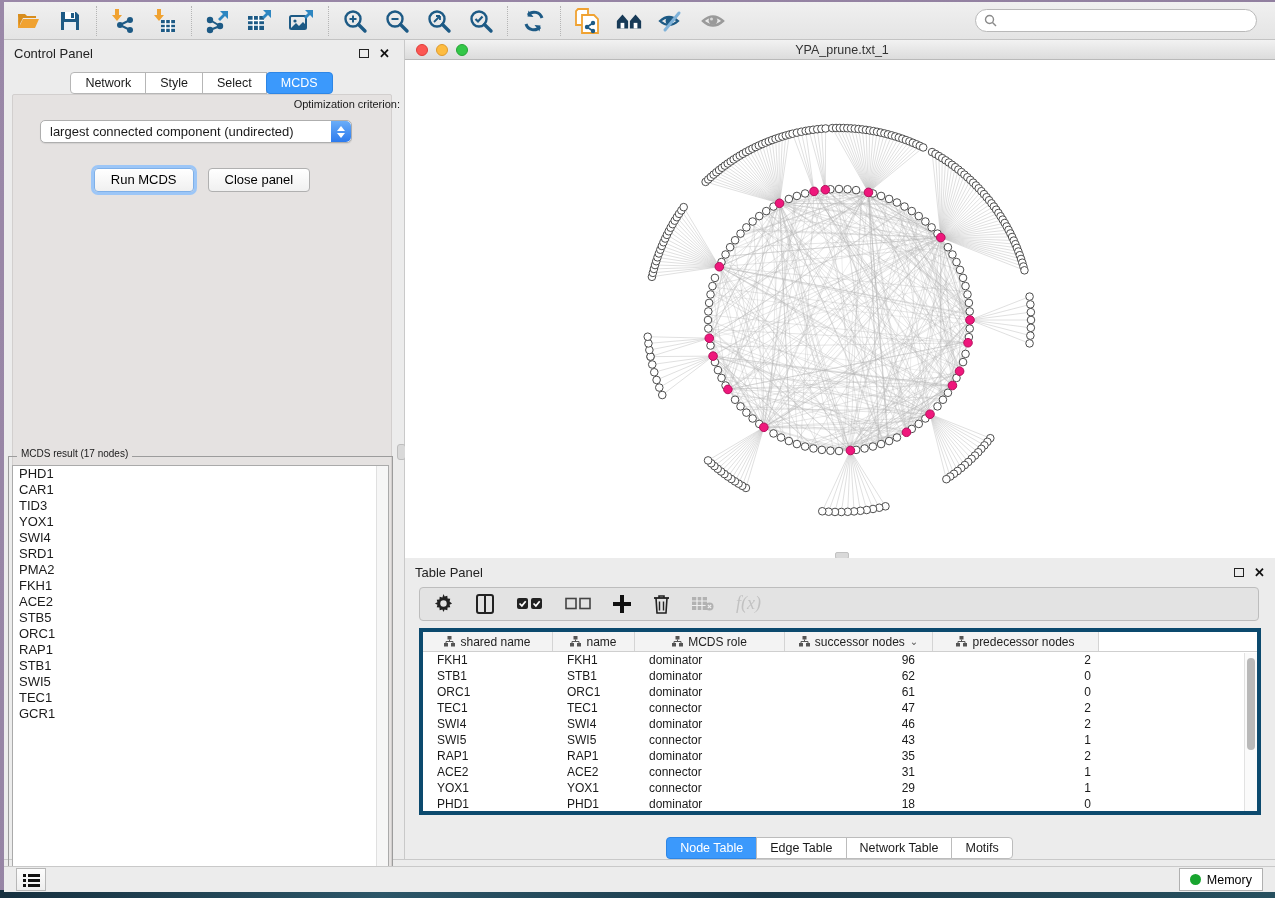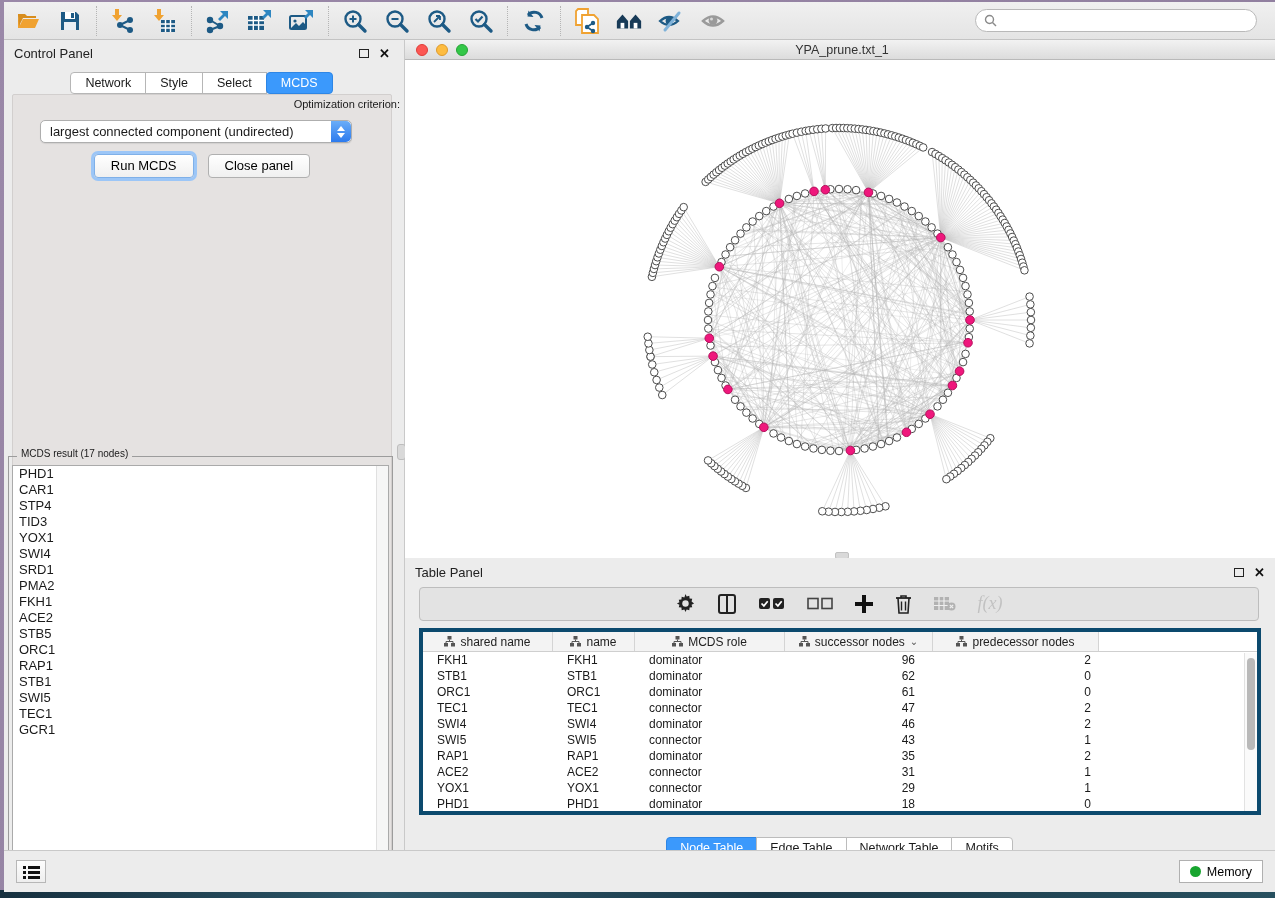--- a/index.html
+++ b/index.html
@@ -47,21 +47,21 @@
   .mac-select { position:absolute; top:80px; left:36px; width:312px; height:23px; background:#fff;
          border:1px solid #aeaeae; border-radius:5px; font-size:13px; line-height:21px; padding-left:9px;
          box-shadow:0 1px 1px rgba(0,0,0,.08); }
   .mac-select .cap { position:absolute; top:0; bottom:0; right:0; width:20px;
          background:linear-gradient(#6aadf8,#2d7bee); border-radius:0 5px 5px 0;
          display:flex; flex-direction:column; align-items:center; justify-content:center; gap:2px; }
   .chev-up { width:0; height:0; border-left:4px solid transparent; border-right:4px solid transparent;
          border-bottom:5px solid #fff; }
   .chev-dn { width:0; height:0; border-left:4px solid transparent; border-right:4px solid transparent;
          border-top:5px solid #fff; }
-  .btn-row { position:absolute; top:114px; left:0; right:0; display:flex; justify-content:center; gap:14px; }
+  .btn-row { position:absolute; top:128px; left:0; right:0; display:flex; justify-content:center; gap:14px; }
   .btn { height:24px; padding:0 16px; background:linear-gradient(#ffffff,#f0f0f0); border:1px solid #b0b0b0;
          border-radius:4px; font-size:13px; line-height:22px; }
   .btn.focus-ring { box-shadow:0 0 0 3px #9cc6f7; border-color:#7fb0e8; }
   .group-box { position:absolute; top:416px; left:4px; right:7px; bottom:6px; border:1px solid #9c9c9c; }
   .group-label { position:absolute; top:-9px; left:8px; background:#e5e2e1; padding:0 4px; font-size:10px; }
   .mcds-list { position:absolute; top:8px; left:3px; right:3px; bottom:3px; background:#fff;
          border:1px solid #aaa; overflow:hidden; }
   .mcds-list .track { position:absolute; top:0; right:0; bottom:0; width:12px; background:#f6f6f6; border-left:1px solid #e0e0e0; }
   .mcds-item { font-size:13px; line-height:16px; padding-left:6px; }
 
@@ -76,21 +76,21 @@
   .light.g { background:#33c748; border:1px solid #27a437; }
   .net-title { position:absolute; left:4px; right:0; text-align:center; font-size:12.5px; color:#333; }
   .net-canvas { flex:1; background:#fff; position:relative; }
   .h-split-grab { position:absolute; bottom:2px; left:430px; width:14px; height:7px;
          background:#d9d9d9; border:1px solid #c2c2c2; border-radius:2px; }
 
   
   .table-panel { flex:1; display:flex; flex-direction:column; background:#ececec; border-left:1px solid #c9c9c9; position:relative; min-height:0; }
   .tp-head { height:24px; display:flex; align-items:center; padding:0 10px; margin-top:4px; }
   .tp-toolbar { margin:4px 16px 0 14px; height:40px; background:#e3e3e3; border:1px solid #bdbdbd;
-         border-radius:4px; display:flex; align-items:center; gap:22px; padding:0 14px;justify-content:center; }
+         border-radius:4px; display:flex; align-items:center; gap:22px; padding:0 14px; }
   .tp-toolbar .ticon { display:flex; align-items:center; justify-content:center; }
   .fx { font-family:"Liberation Serif", serif; font-style:italic; font-size:18px; color:#9a9a9a; }
   .disabled { opacity:.45; }
   .dtable { margin:7px 14px 0 14px; background:#fff; border:4px solid #0c4a6e; flex:0 0 187px; position:relative; overflow:hidden; }
   .thead { display:flex; height:20px; background:#f3f3f3; border-bottom:1px solid #cfcfcf; }
   .th { display:flex; align-items:center; justify-content:center; gap:5px; font-size:12px; color:#222;
          border-right:1px solid #d4d4d4; }
   .th svg { flex:0 0 auto; }
   .th .sort { font-size:10px; color:#555; }
   .th-fill { flex:1; background:#fff; border-right:none; }
@@ -308,21 +308,20 @@
       <div class="btn-row">
         <button class="btn focus-ring">Run MCDS</button>
         <button class="btn">Close panel</button>
       </div>
       <div class="group-box">
         <span class="group-label">MCDS result (17 nodes)</span>
         <div class="mcds-list">
           <div id="mcds-items">
               <div class="mcds-item">PHD1</div>
               <div class="mcds-item">CAR1</div>
-              <div class="mcds-item">STP4</div>
               <div class="mcds-item">TID3</div>
               <div class="mcds-item">YOX1</div>
               <div class="mcds-item">SWI4</div>
               <div class="mcds-item">SRD1</div>
               <div class="mcds-item">PMA2</div>
               <div class="mcds-item">FKH1</div>
               <div class="mcds-item">ACE2</div>
               <div class="mcds-item">STB5</div>
               <div class="mcds-item">ORC1</div>
               <div class="mcds-item">RAP1</div>
@@ -1372,21 +1371,21 @@
             <div class="tp-tab">Motifs</div>
           </div>
       </div>
 
       <div class="status-bar" style="margin-left:-400px; padding-left:412px; width:1271px;">
       </div>
     </div>
   </div>
 </div>
 
-<div class="status-bar" style="position:absolute; left:4px; right:0; bottom:6px; height:42px;">
+<div class="status-bar" style="position:absolute; left:4px; right:0; bottom:6px; height:26px;">
   <div class="sq-btn">
     <svg width="17" height="14" viewBox="0 0 17 14">
       <rect x="0" y="1" width="3" height="3" fill="#111"></rect>
         <rect x="5" y="1" width="12" height="3" fill="#111"></rect>
       <rect x="0" y="6" width="3" height="3" fill="#111"></rect>
         <rect x="5" y="6" width="12" height="3" fill="#111"></rect>
       <rect x="0" y="11" width="3" height="3" fill="#111"></rect>
         <rect x="5" y="11" width="12" height="3" fill="#111"></rect>
     </svg>
   </div>

